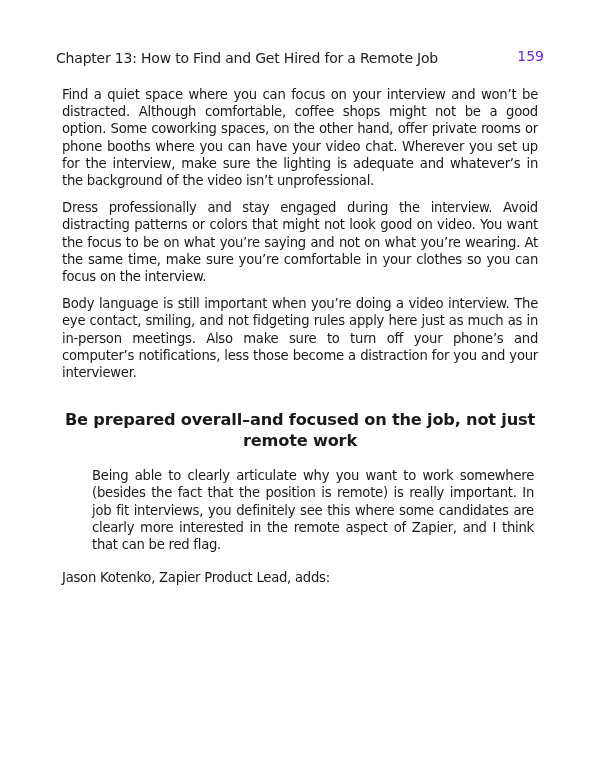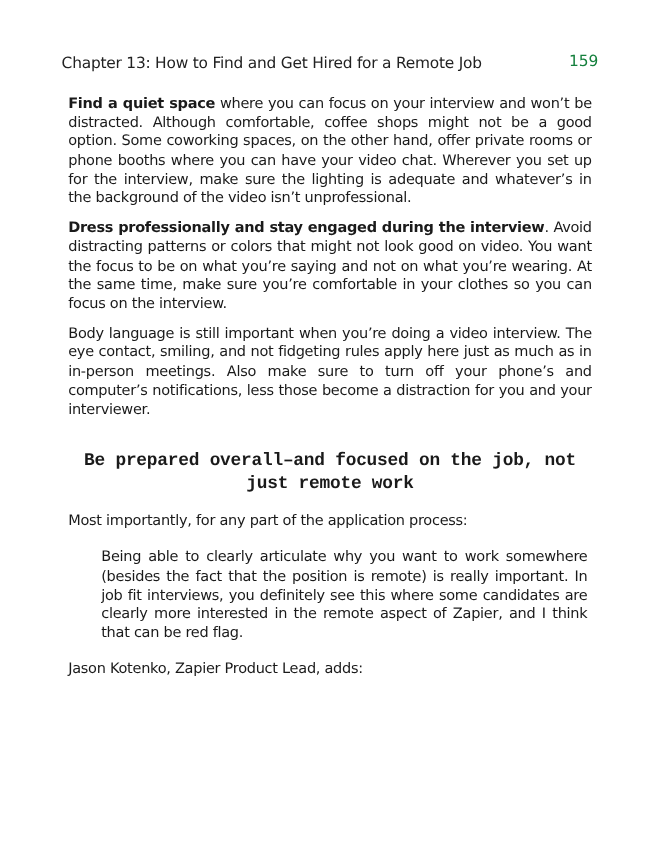--- a/index.html
+++ b/index.html
@@ -1,23 +1,23 @@
 <!DOCTYPE html>
 <html><head>
 <meta charset="utf-8">
 <style>
   html, body { margin: 0; padding: 0; background: #ffffff; }
   body { width: 600px; height: 780px; position: relative; overflow: hidden; color: #1a1a1a; font-family: "DejaVu Sans", sans-serif; }
   .header { position: absolute; left: 56px; top: 48px; width: 488px; height: 20px; }
   .running-head { position: absolute; left: 0; top: 2px; font-size: 14px; letter-spacing: -0.2px; color: #222; }
-  .page-num { position: absolute; right: 0; top: 0; font-size: 14px; color: #15803d; }
+  .page-num { position: absolute; right: 0; top: 0; font-size: 14px; color: #6d28d9; }
   .body { position: absolute; left: 62px; top: 86px; width: 476px; }
   p { margin: 0 0 8px 0; font-size: 13.2px; line-height: 17.2px; text-align: justify; letter-spacing: -0.25px; }
-  b { font-weight: bold; }
-  h2 { margin: 28px 0 14px 0; font-size: 16.2px; line-height: 21px; text-align: center; font-weight: bold; letter-spacing: -0.2px; font-family: Liberation Mono, monospace; }
+  b { font-weight: normal; }
+  h2 { margin: 28px 0 14px 0; font-size: 16.2px; line-height: 21px; text-align: center; font-weight: bold; letter-spacing: -0.2px; }
   .quote { margin: 16px 4px 16px 30px; }
   .quote p { text-align: justify; }
   .sp { margin-bottom: 10px; }
 </style>
 </head>
 <body>
 
 <div class="header">
   <span class="running-head">Chapter 13: How to Find and Get Hired for a Remote Job</span>
   <span class="page-num">159</span>
@@ -27,21 +27,20 @@
   <p class="sp">
     <b>Find a quiet space</b><span> where you can focus on your interview and won’t be distracted. Although comfortable, coffee shops might not be a good option. Some coworking spaces, on the other hand, offer private rooms or phone booths where you can have your video chat. Wherever you set up for the interview, make sure the lighting is adequate and whatever’s in the background of the video isn’t unprofessional.</span>
   </p>
   <p class="sp">
     <b>Dress professionally and stay engaged during the interview</b><span>. Avoid distracting patterns or colors that might not look good on video. You want the focus to be on what you’re saying and not on what you’re wearing. At the same time, make sure you’re comfortable in your clothes so you can focus on the interview.</span>
   </p>
   <p>Body language is still important when you’re doing a video interview. The eye contact, smiling, and not fidgeting rules apply here just as much as in in-person meetings. Also make sure to turn off your phone’s and computer’s notifications, less those become a distraction for you and your interviewer.</p>
 
   <h2>Be prepared overall–and focused on the job, not just remote work</h2>
 
-  <p class="sp">Most importantly, for any part of the application process:</p>
 
   <div class="quote">
     <p>Being able to clearly articulate why you want to work somewhere (besides the fact that the position is remote) is really important. In job fit interviews, you definitely see this where some candidates are clearly more interested in the remote aspect of Zapier, and I think that can be red flag.</p>
   </div>
 
   <p>Jason Kotenko, Zapier Product Lead, adds:</p>
 
 </div>
 
 </body></html>

